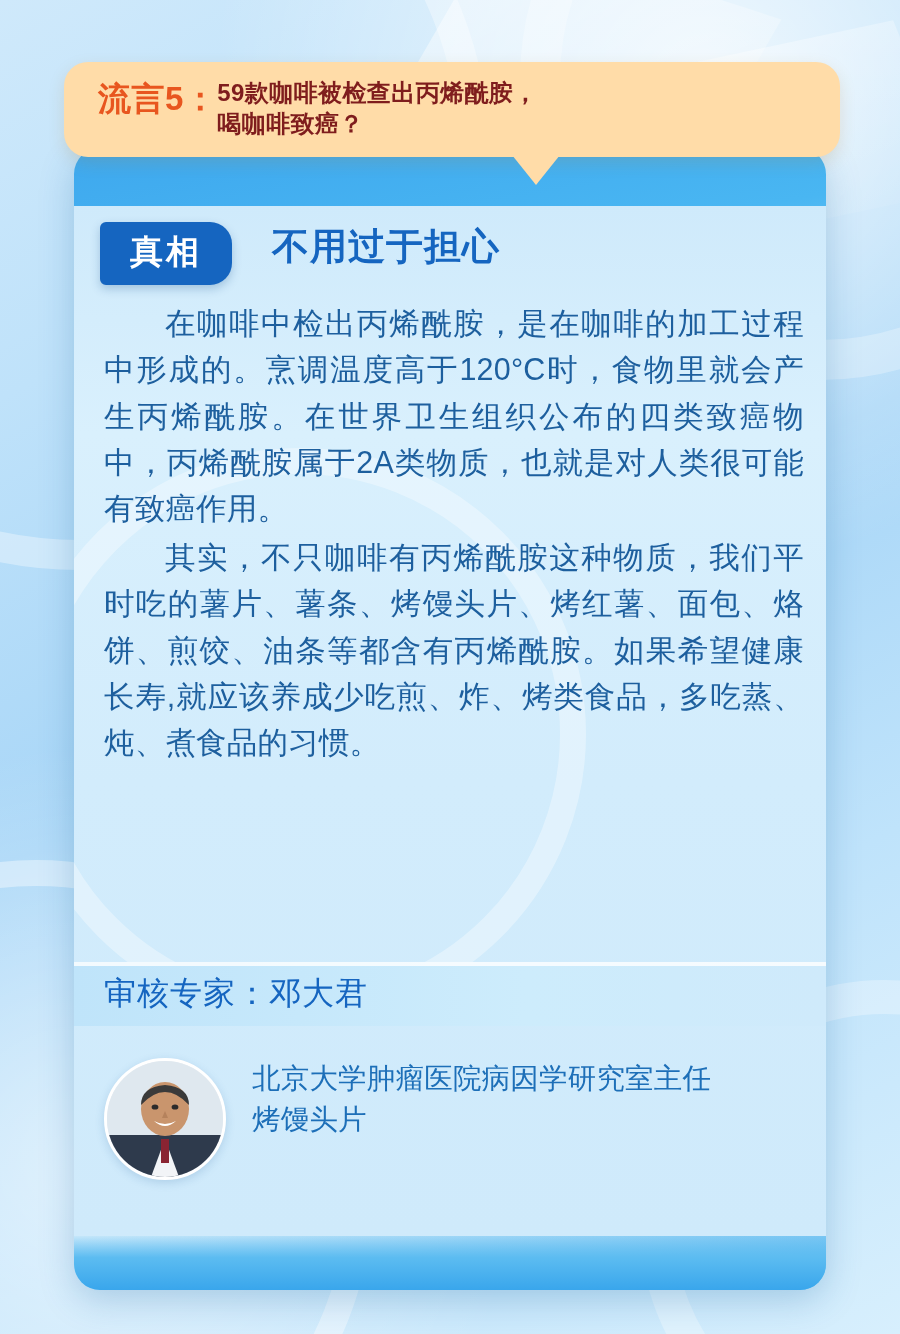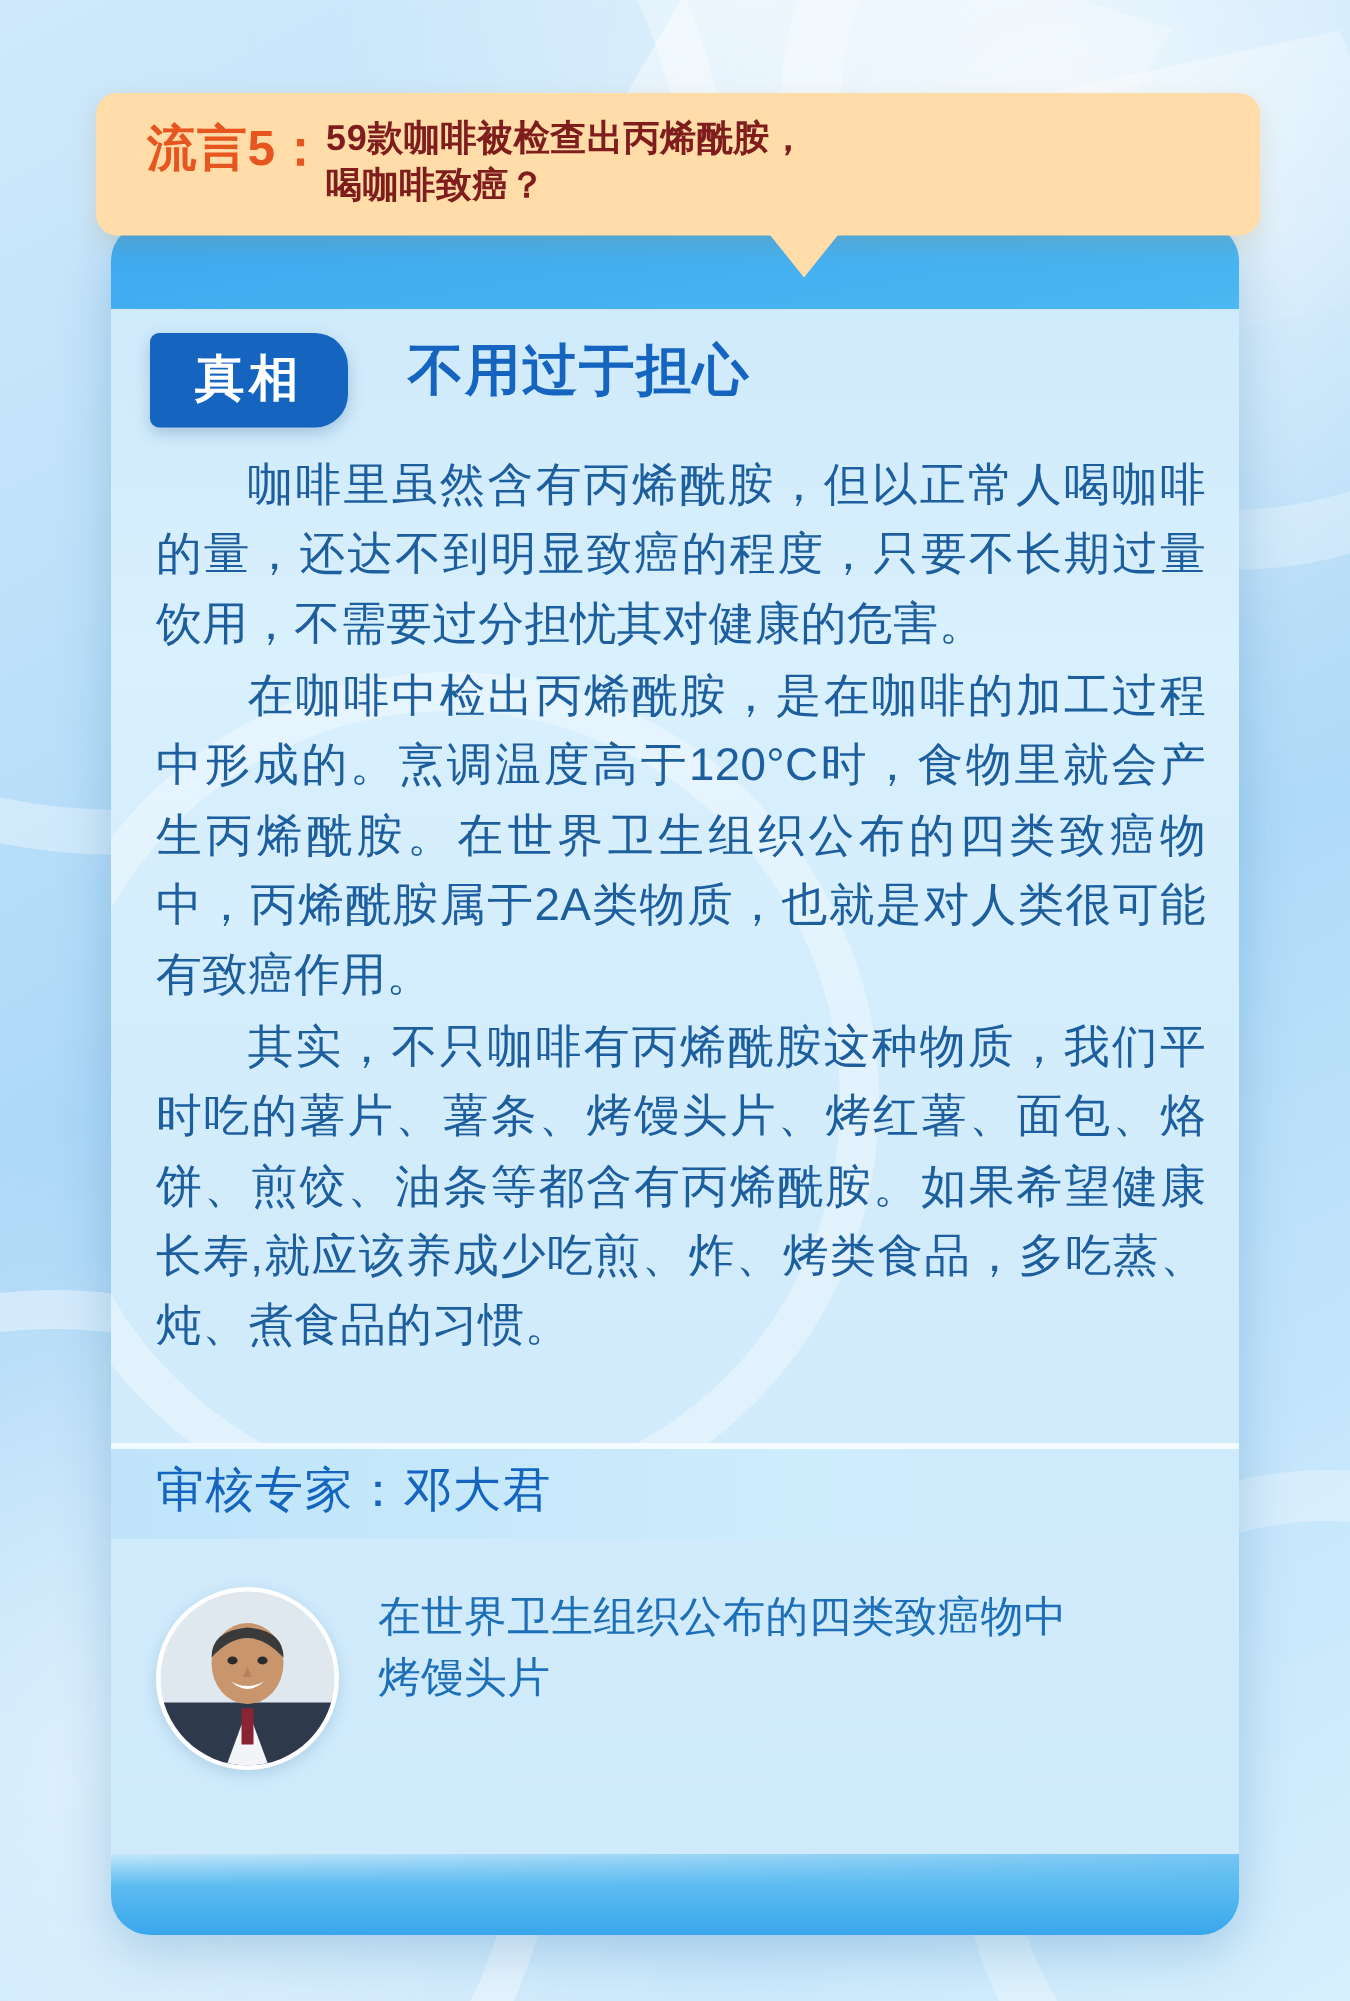--- a/index.html
+++ b/index.html
@@ -84,21 +84,21 @@
 
   
   .title-bubble {
     position: absolute;
     left: 64px;
     top: 62px;
     width: 776px;
     box-sizing: border-box;
     padding: 16px 24px 18px 34px;
     background: #ffdca8;
-    border-radius: 14px;
+    border-radius: 24px;
     box-shadow: 0 6px 16px rgba(180, 130, 50, 0.18);
     z-index: 5;
   }
   .title-row {
     display: flex;
     align-items: flex-start;
   }
   .title-label {
     color: #e8561f;
     font-size: 33px;
@@ -259,21 +259,20 @@
     </div>
     <div class="bubble-tail"></div>
   </div>
 
   <div class="truth-row">
     <div class="truth-tag">真相</div>
     <div class="truth-text">不用过于担心</div>
   </div>
 
   <div class="body">
-    <p class="para">咖啡里虽然含有丙烯酰胺，但以正常人喝咖啡的量，还达不到明显致癌的程度，只要不长期过量饮用，不需要过分担忧其对健康的危害。</p>
     <p class="para">在咖啡中检出丙烯酰胺，是在咖啡的加工过程中形成的。烹调温度高于120°C时，食物里就会产生丙烯酰胺。在世界卫生组织公布的四类致癌物中，丙烯酰胺属于2A类物质，也就是对人类很可能有致癌作用。</p>
     <p class="para">其实，不只咖啡有丙烯酰胺这种物质，我们平时吃的薯片、薯条、烤馒头片、烤红薯、面包、烙饼、煎饺、油条等都含有丙烯酰胺。如果希望健康长寿,就应该养成少吃煎、炸、烤类食品，多吃蒸、炖、煮食品的习惯。</p>
   </div>
 
   <div class="expert-bar">
     <div class="expert-bar-line"></div>
   </div>
   <div class="expert-title">审核专家：邓大君</div>
 
   <div class="expert-block">
@@ -285,18 +284,18 @@
         <rect x="54" y="78" width="8" height="24" fill="#8a2432"></rect>
         <ellipse cx="58" cy="48" rx="24" ry="27" fill="#c9956d"></ellipse>
         <path d="M34 44 Q58 18 82 44 Q82 26 58 24 Q34 26 34 44 Z" fill="#3a3a3a"></path>
         <ellipse cx="48" cy="46" rx="3.4" ry="2.6" fill="#2b2b2b"></ellipse>
         <ellipse cx="68" cy="46" rx="3.4" ry="2.6" fill="#2b2b2b"></ellipse>
         <path d="M47 60 Q58 70 69 60 Q58 66 47 60 Z" fill="#ffffff"></path>
         <path d="M58 50 L55 57 L61 57 Z" fill="#b5825c"></path>
       </svg>
     </div>
     <div class="expert-lines">
-      <div>在世界卫生组织公布的四类致癌物中</div>
+      <div>北京大学肿瘤医院病因学研究室主任</div>
       <div>烤馒头片</div>
     </div>
   </div>
 
 </div>
 
 </body></html>

